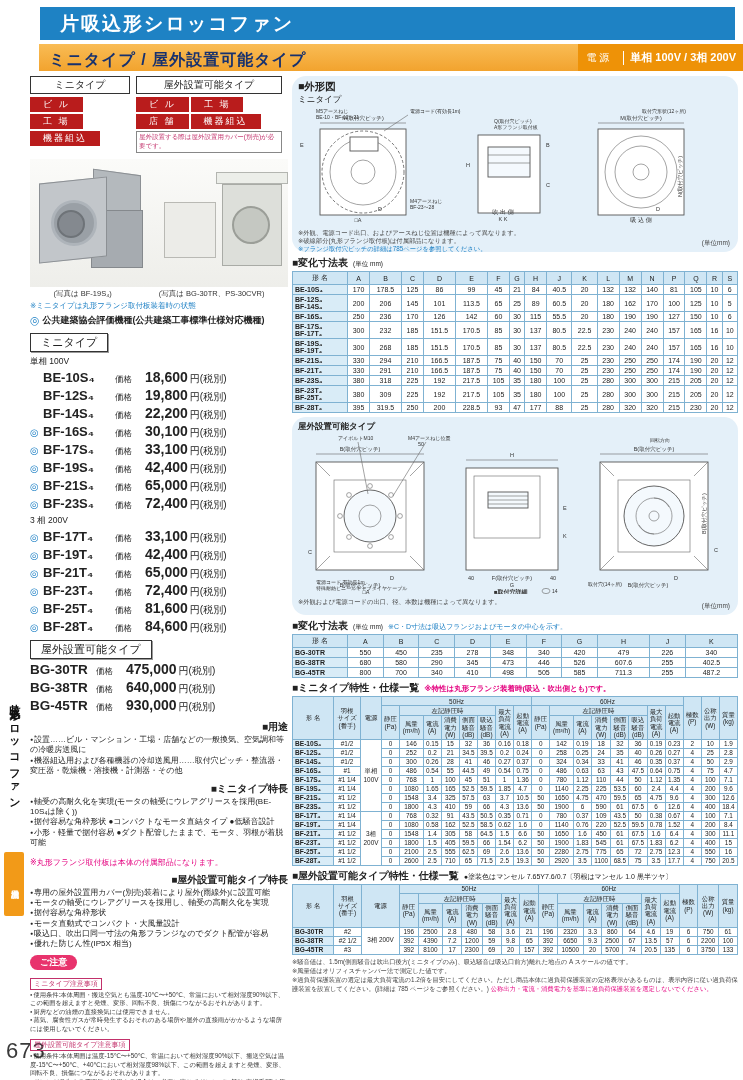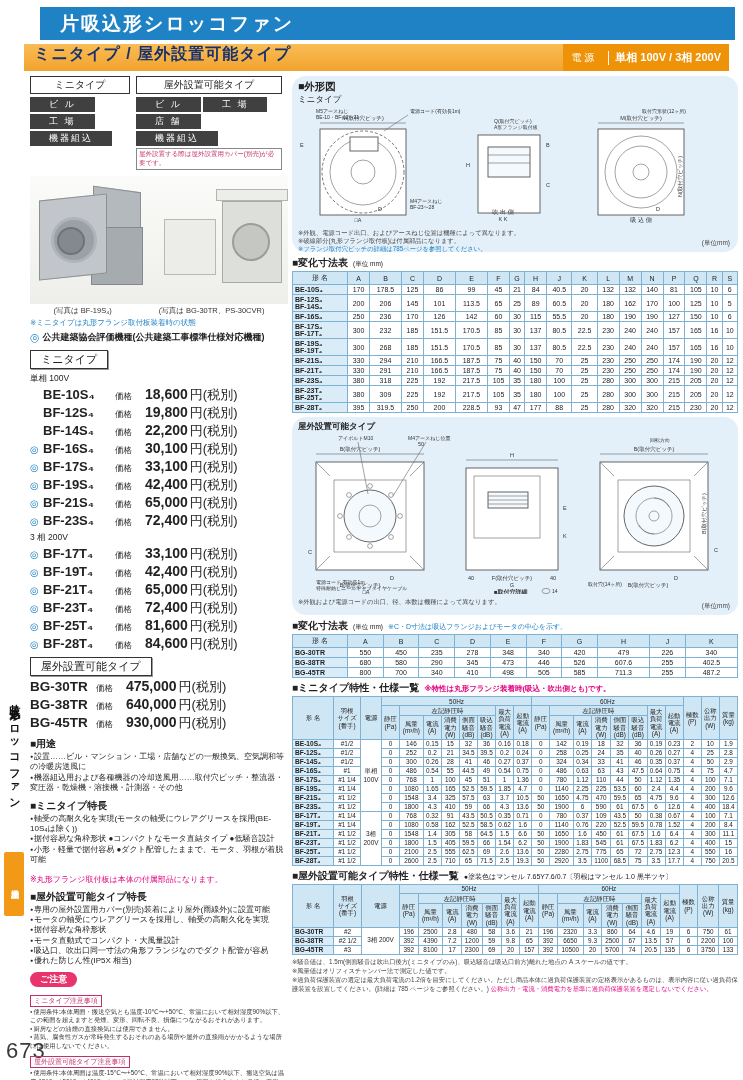--- a/index.html
+++ b/index.html
@@ -7,36 +7,36 @@
        font-family:"Liberation Sans","DejaVu Sans",sans-serif;position:relative;overflow:hidden;}
   .page{position:absolute;inset:0;}
   
   .side-vtitle{position:absolute;left:7px;top:695px;writing-mode:vertical-rl;font-size:11px;font-weight:bold;letter-spacing:2px;color:#111;}
   .side-vtab{position:absolute;left:4px;top:852px;width:20px;height:64px;background:#f29a18;color:#fff;
              writing-mode:vertical-rl;font-size:8px;text-align:center;line-height:20px;border-radius:2px;}
   .page-no{position:absolute;left:6px;bottom:16px;font-size:22px;color:#3a3a3a;letter-spacing:1px;}
   
   .bar-blue{position:absolute;left:40px;top:7px;width:695px;height:33px;background:#1e82c4;color:#fff;
             font-size:19px;font-weight:bold;line-height:33px;padding-left:20px;box-sizing:border-box;letter-spacing:2px;}
-  .bar-orange{position:absolute;left:24px;top:44px;width:705px;height:27px;background:linear-gradient(#f9bc55,#f2a32e);
-              display:flex;align-items:flex-start;justify-content:space-between;gap:9px;}
+  .bar-orange{position:absolute;left:39px;top:44px;width:705px;height:27px;background:linear-gradient(#f9bc55,#f2a32e);
+              display:flex;align-items:flex-end;justify-content:space-between;gap:9px;}
   .bar-orange .sub{color:#17316e;font-weight:bold;font-size:16px;padding-left:10px;letter-spacing:1px;}
   .power{height:100%;background:#ee9207;color:#fff;display:flex;align-items:center;gap:6px;padding:0 8px;}
   .power .plabel{font-size:10px;border-right:1px solid #fff;padding-right:14px;}
   .power .pvalue{font-size:11px;font-weight:bold;}
   
   .col-left{position:absolute;left:30px;top:76px;width:258px;}
   .col-right{position:absolute;left:292px;top:76px;width:446px;}
   
   .type-row{display:flex;gap:6px;}
   .type-col{flex:0 0 auto;}
   .type-box{border:1px solid #333;text-align:center;font-size:10px;padding:1px 6px;margin-bottom:3px;background:#fff;}
   .tc1{width:100px;} .tc2{width:146px;}
   .tags{display:flex;gap:2px;flex-wrap:wrap;}
-  .tag{background:#404040;color:#fff;font-size:9px;padding:1px 19px;letter-spacing:2px;}
+  .tag{background:#b91c1c;color:#fff;font-size:9px;padding:1px 13px;letter-spacing:2px;}
   .tagnote{border:1px solid #888;color:#c2306a;font-size:6.5px;margin-top:2px;padding:1px 2px;}
   .photos{display:flex;gap:10px;margin-top:6px;height:128px;background:linear-gradient(#fbfbf9,#eeeeea);align-items:center;justify-content:space-around;}
   .ph{position:relative;}
   .ph1{width:110px;height:115px;}
   .plate{position:absolute;left:4px;top:14px;width:66px;height:78px;background:#c2c6ca;border:1px solid #8c9094;transform:skewY(-6deg);}
   .plate-hole{position:absolute;left:16px;top:34px;width:40px;height:40px;border-radius:50%;background:#9aa0a6;border:3px solid #aeb4ba;}
   .motor{position:absolute;left:22px;top:44px;width:24px;height:24px;border-radius:50%;background:#84898f;border:2px solid #6e7378;}
   .snout{position:absolute;left:58px;top:6px;width:46px;height:44px;background:#b4b9bd;border:1px solid #8c9094;transform:skewY(8deg);}
   .body1{position:absolute;left:56px;top:44px;width:50px;height:56px;background:#a6abb0;border:1px solid #85898d;}
   .ph2{width:120px;height:115px;}
@@ -49,25 +49,25 @@
   .cert-line{display:flex;align-items:center;gap:3px;font-size:9px;font-weight:bold;margin:3px 0 2px;}
   .cert-ic{color:#1b7fc4;font-size:11px;}
   
   .ptitle{border:1px solid #333;display:inline-block;font-size:11px;padding:1px 10px;margin:4px 0 2px;box-shadow:1px 1px 0 #999;}
   .phase{font-size:8.5px;margin:2px 0 1px;}
   .prow{display:flex;align-items:baseline;height:18px;}
   .prow .ci{width:13px;color:#1b7fc4;font-size:10px;}
   .prow .mdl{width:72px;font-size:13px;font-weight:bold;letter-spacing:0;}
   .prow .plab{width:30px;font-size:8.5px;}
   .prow .pval{font-size:14px;font-weight:bold;}
-  .prow .punit{font-size:13px;margin-left:2px;}
+  .prow .punit{font-size:10px;margin-left:2px;}
   .prow.big .mdl{width:66px;font-size:13.5px;}
   .prow.big .pval{font-size:14px;}
   
-  h3.sec{font-size:10px;margin:5px 0 1px;font-weight:bold;}
+  h3.sec{font-size:10px;margin:5px 0 1px;font-weight:bold;text-align:right;}
   .bl{font-size:8px;line-height:1.3;}
   .bl:before{content:"●";font-size:5px;vertical-align:1px;margin-right:1px;color:#222;}
   .magenta{color:#e4007f;}
   .note-m{font-size:8px;margin:8px 0 2px;}
   
   .caution-badge{display:inline-block;background:#e8336d;color:#fff;border-radius:8px;font-size:9px;padding:1px 10px;margin:5px 0 2px;font-weight:bold;}
   .c-label{display:inline-block;border:1px solid #c2306a;color:#c2306a;font-size:7px;padding:0 3px;margin:2px 0 1px;}
   .cb{font-size:6.3px;line-height:1.35;color:#333;}
   .cb:before{content:"●";font-size:4px;vertical-align:1px;margin-right:1px;}
   

